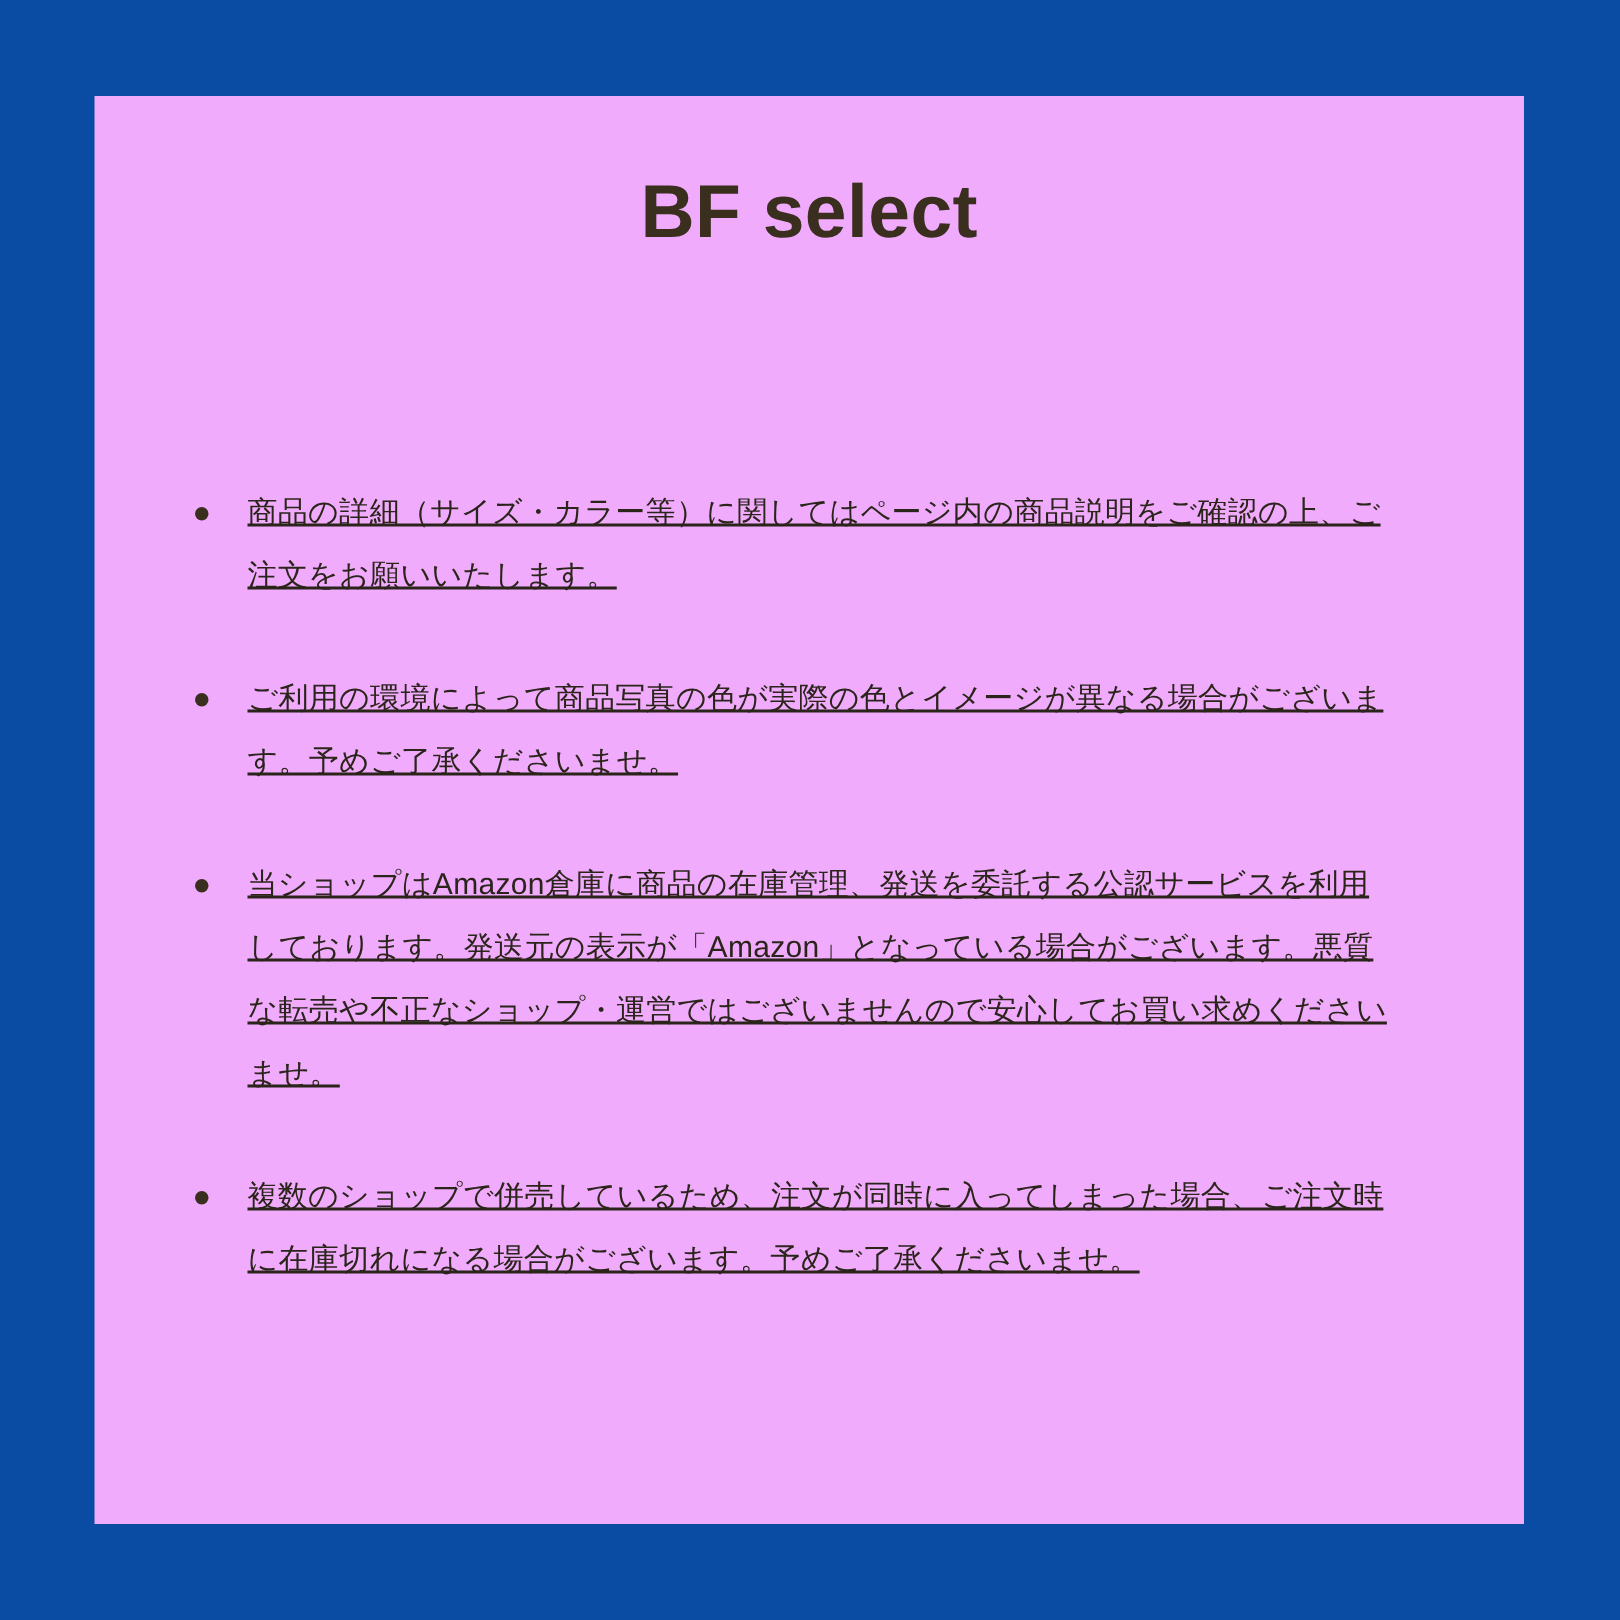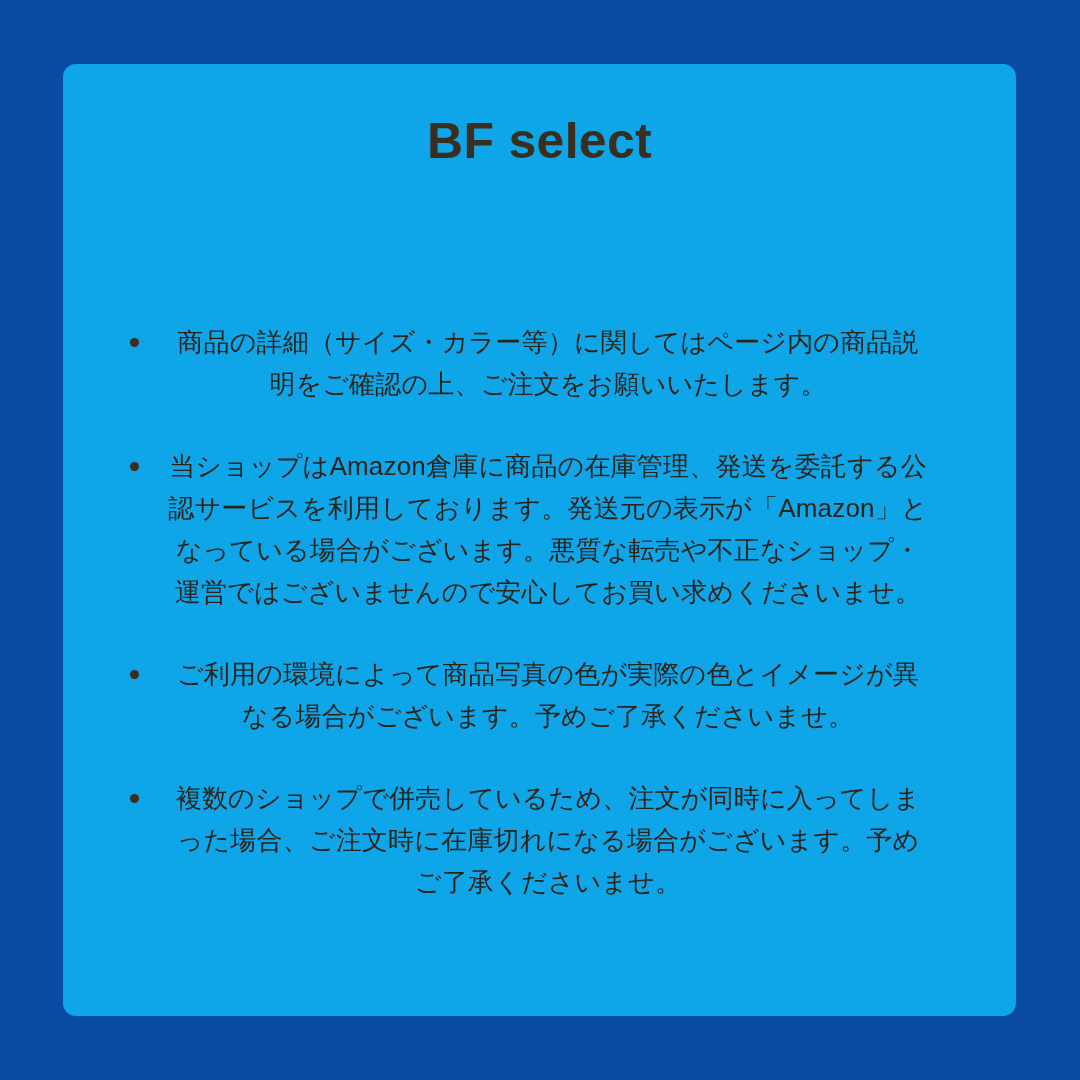--- a/index.html
+++ b/index.html
@@ -20,23 +20,22 @@
     box-sizing: border-box;
     background: #0A4CA3;
     padding: 64px 64px 64px 63px;
   }
 
   .panel {
     position: relative;
     width: 100%;
     height: 100%;
     box-sizing: border-box;
-    background: #0ea5e9;
+    background: #f0abfc;
     padding: 16px;
-    border-radius: 13px;
   }
 
   .title-block {
     position: absolute;
     left: 0;
     right: 0;
     top: 47px;
     text-align: center;
     color: #3A2E1E;
   }
@@ -65,25 +64,26 @@
     width: 810px;
     margin: 0;
     padding: 0;
     list-style: none;
   }
 
   .bullet-item {
     position: relative;
     padding-left: 44px;
     margin-bottom: 40px;
-    font-size: 26px;
+    font-size: 20px;
     line-height: 42px;
     color: #2B241B;
-    text-align: center;
+    text-align: left;
     letter-spacing: 0.2px;
+    text-decoration: underline;
   }
 
   .bullet-item:last-child {
     margin-bottom: 4px;
   }
 
   .bullet-dot {
     position: absolute;
     left: 9px;
     top: 17px;
@@ -107,25 +107,25 @@
       <div class="title-line-1">BF select</div>
     </div>
 
     <ul class="bullet-list">
       <li class="bullet-item">
         <span class="bullet-dot"></span>
         <span class="bullet-text">商品の詳細（サイズ・カラー等）に関してはページ内の商品説明をご確認の上、ご注文をお願いいたします。</span>
       </li>
       <li class="bullet-item">
         <span class="bullet-dot"></span>
-        <span class="bullet-text">当ショップはAmazon倉庫に商品の在庫管理、発送を委託する公認サービスを利用しております。発送元の表示が「Amazon」となっている場合がございます。悪質な転売や不正なショップ・運営ではございませんので安心してお買い求めくださいませ。</span>
+        <span class="bullet-text">ご利用の環境によって商品写真の色が実際の色とイメージが異なる場合がございます。予めご了承くださいませ。</span>
       </li>
       <li class="bullet-item">
         <span class="bullet-dot"></span>
-        <span class="bullet-text">ご利用の環境によって商品写真の色が実際の色とイメージが異なる場合がございます。予めご了承くださいませ。</span>
+        <span class="bullet-text">当ショップはAmazon倉庫に商品の在庫管理、発送を委託する公認サービスを利用しております。発送元の表示が「Amazon」となっている場合がございます。悪質な転売や不正なショップ・運営ではございませんので安心してお買い求めくださいませ。</span>
       </li>
       <li class="bullet-item">
         <span class="bullet-dot"></span>
         <span class="bullet-text">複数のショップで併売しているため、注文が同時に入ってしまった場合、ご注文時に在庫切れになる場合がございます。予めご了承くださいませ。</span>
       </li>
     </ul>
 
   </div>
 </div>
 

